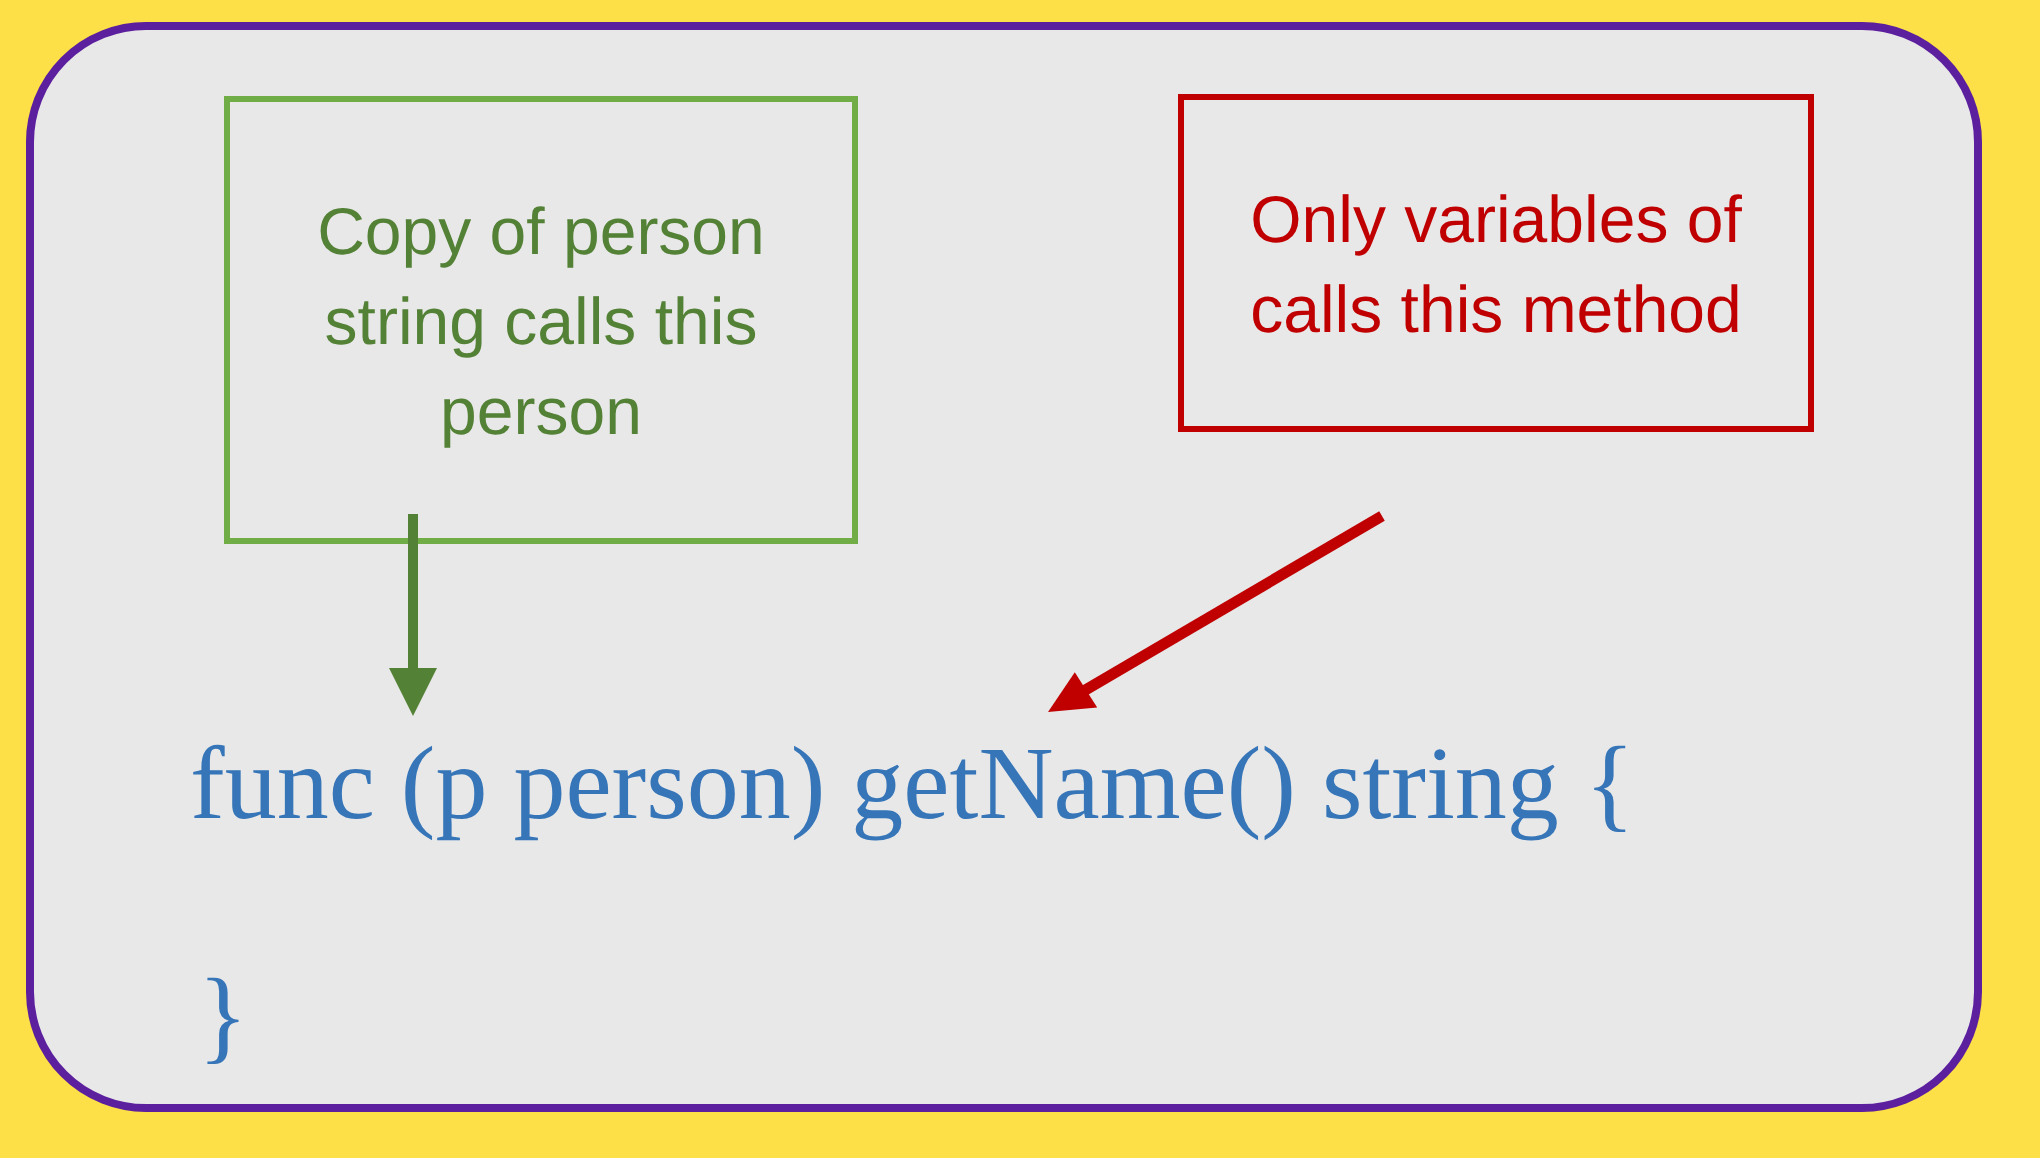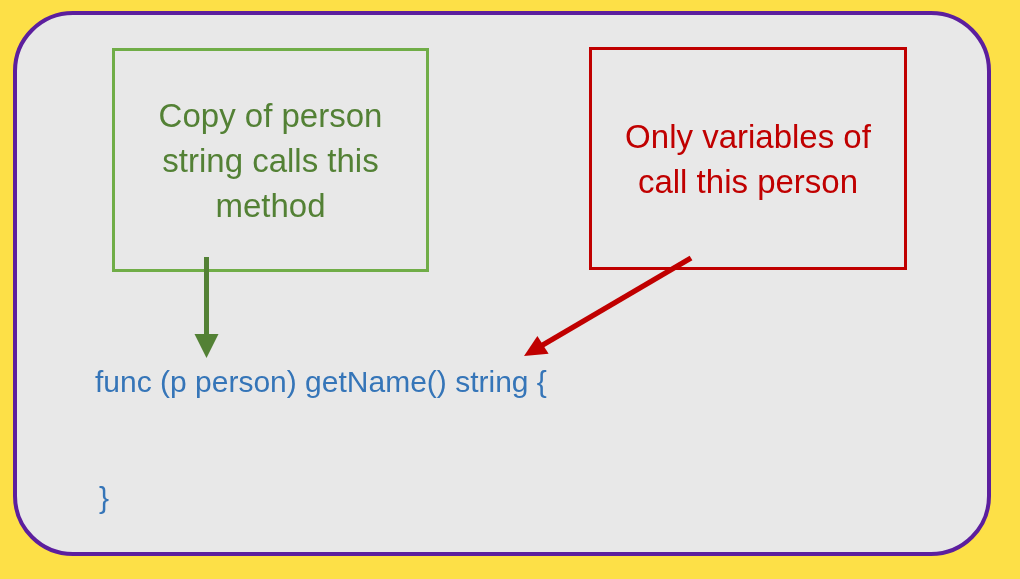--- a/index.html
+++ b/index.html
@@ -42,63 +42,64 @@
     top: 33px;
     width: 317px;
     height: 224px;
     border: 3px solid #70ad47;
     color: #538135;
   }
   .callout-red {
     left: 572px;
     top: 32px;
     width: 318px;
-    height: 223px;
+    height: 169px;
     border: 3px solid #c00000;
     color: #c00000;
   }
   .arrow-layer {
     position: absolute;
     left: 0;
     top: 0;
     width: 1020px;
     height: 579px;
     pointer-events: none;
   }
   .code-line {
     position: absolute;
     color: #3575b8;
-    font-size: 30px;
+    font-size: 52px;
     line-height: 1;
     white-space: pre;
+    font-family: Liberation Serif, serif;
   }
   .code-line-1 {
     left: 78px;
     top: 352px;
   }
   .code-line-2 {
     left: 82px;
     top: 468px;
   }
 </style>
 </head>
 <body>
 
 <div class="stage">
   <div class="canvas">
 
     <div class="callout callout-green">
       <div>Copy of person</div>
       <div>string calls this</div>
-      <div>method</div>
+      <div>person</div>
     </div>
 
     <div class="callout callout-red">
       <div>Only variables of</div>
-      <div>call this person</div>
+      <div>calls this method</div>
     </div>
 
     <div class="code-line code-line-1">func (p person) getName() string {</div>
     <div class="code-line code-line-2">}</div>
   </div>
 
   <svg class="arrow-layer" viewBox="0 0 1020 579">
 
     <g>
       <line x1="206.5" y1="257" x2="206.5" y2="337" stroke="#538135" stroke-width="5"></line>

